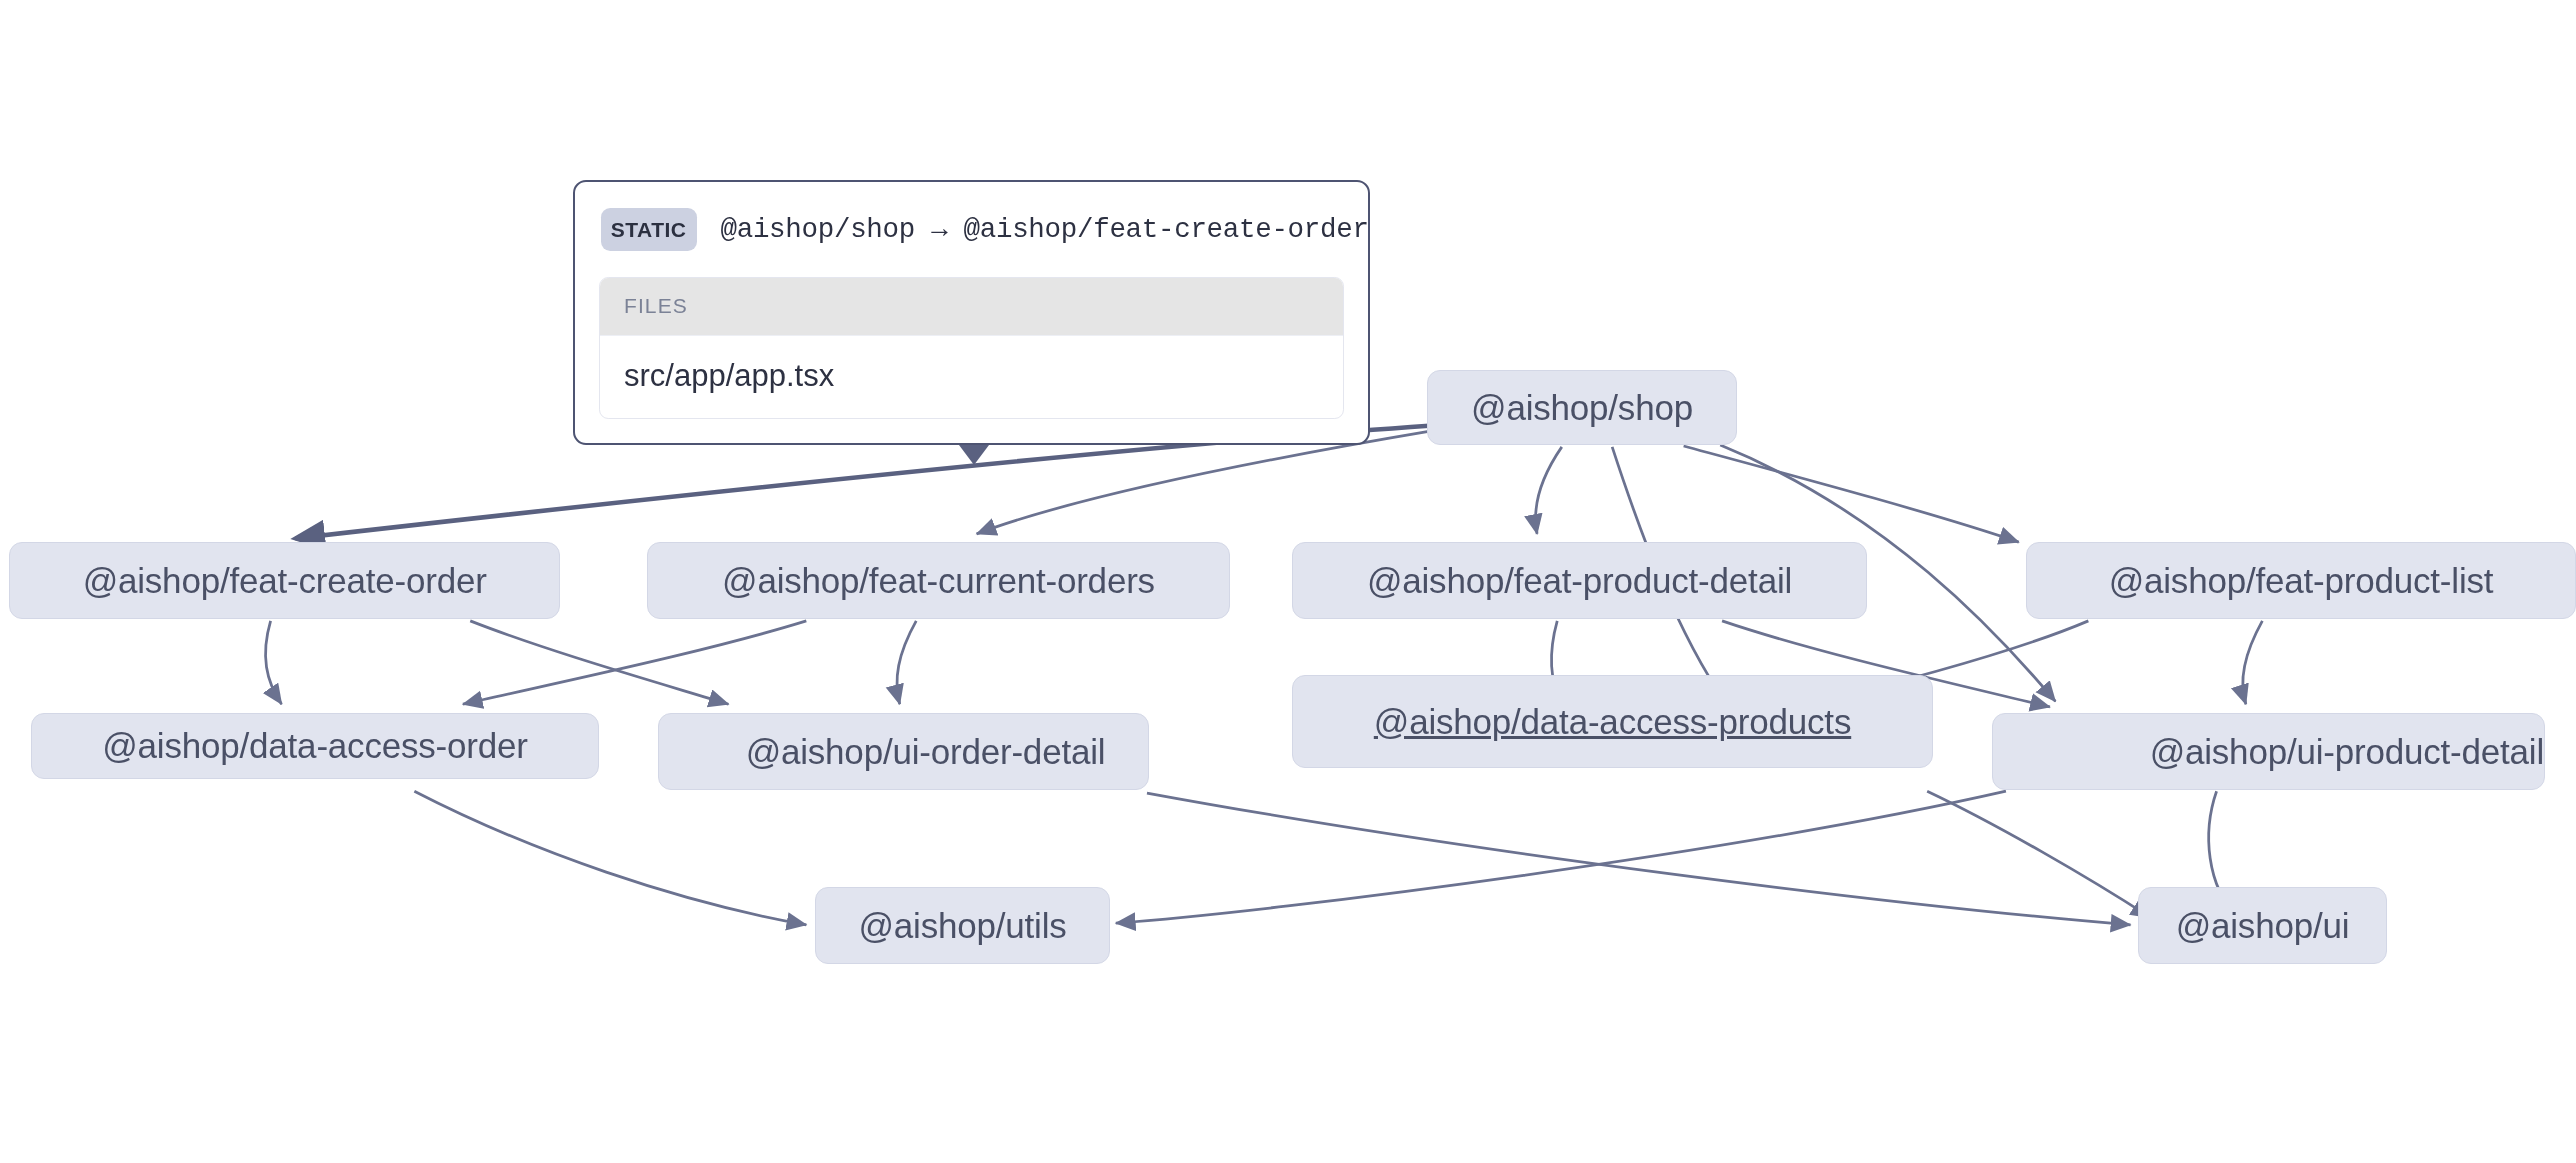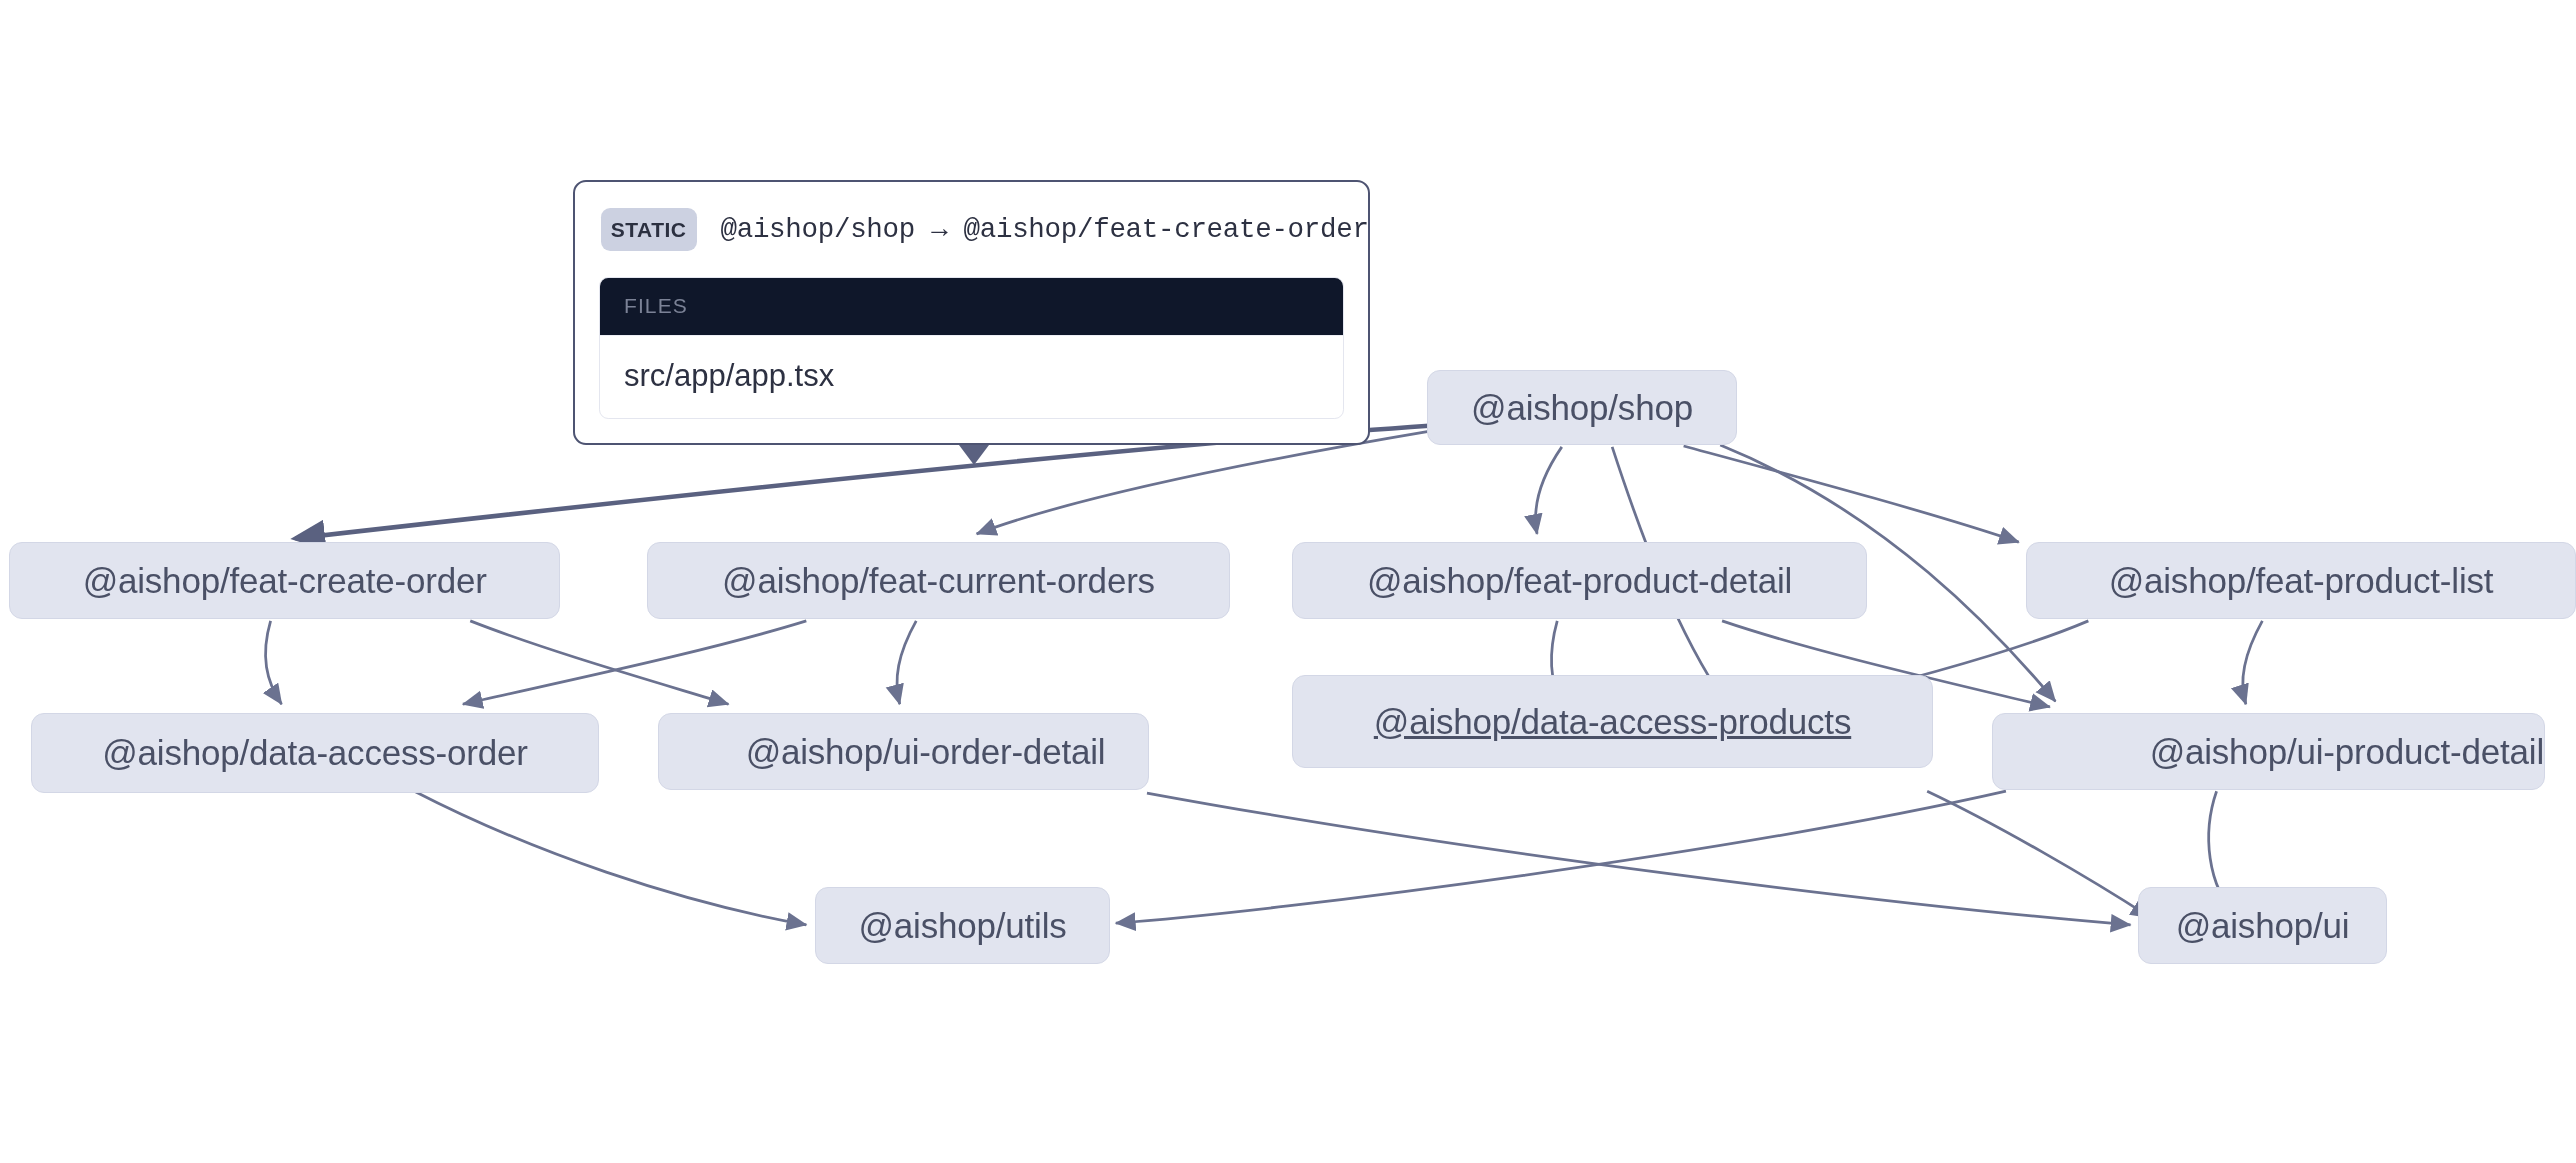--- a/index.html
+++ b/index.html
@@ -86,21 +86,21 @@
     letter-spacing: -0.3px;
   }
   .files-box {
     margin-top: 26px;
     border: 0.9px solid #e4e6ef;
     border-radius: 9.2px;
     overflow: hidden;
     background: #ffffff;
   }
   .files-head {
-    background: #0f172a;
+    background: #e5e5e5;
     border-bottom: 0.9px solid #edeff5;
     color: #7b8296;
     font-size: 21px;
     letter-spacing: 1.1px;
     padding: 16.5px 24px;
     font-family: "Liberation Sans", sans-serif;
   }
   .files-row {
     color: #2d3142;
     font-size: 31px;
@@ -190,21 +190,21 @@
   </div>
 
   <div class="node" style="left:1292px; top:542px; width:575px; height:77px;">
     <span>@aishop/feat-product-detail</span>
   </div>
 
   <div class="node" style="left:2026px; top:542px; width:550px; height:77px;">
     <span>@aishop/feat-product-list</span>
   </div>
 
-  <div class="node" style="left:31px; top:713px; width:568px; height:80px;">
+  <div class="node" style="left:31px; top:713px; width:568px; height:66px;">
     <span>@aishop/data-access-order</span>
   </div>
 
   <div class="node" style="left:658px; top:713px; width:491px; height:77px;padding-left:44px;">
     <span>@aishop/ui-order-detail</span>
   </div>
 
   <div class="node" style="left:1292px; top:675px; width:641px; height:93px;text-decoration:underline;">
     <span>@aishop/data-access-products</span>
   </div>

